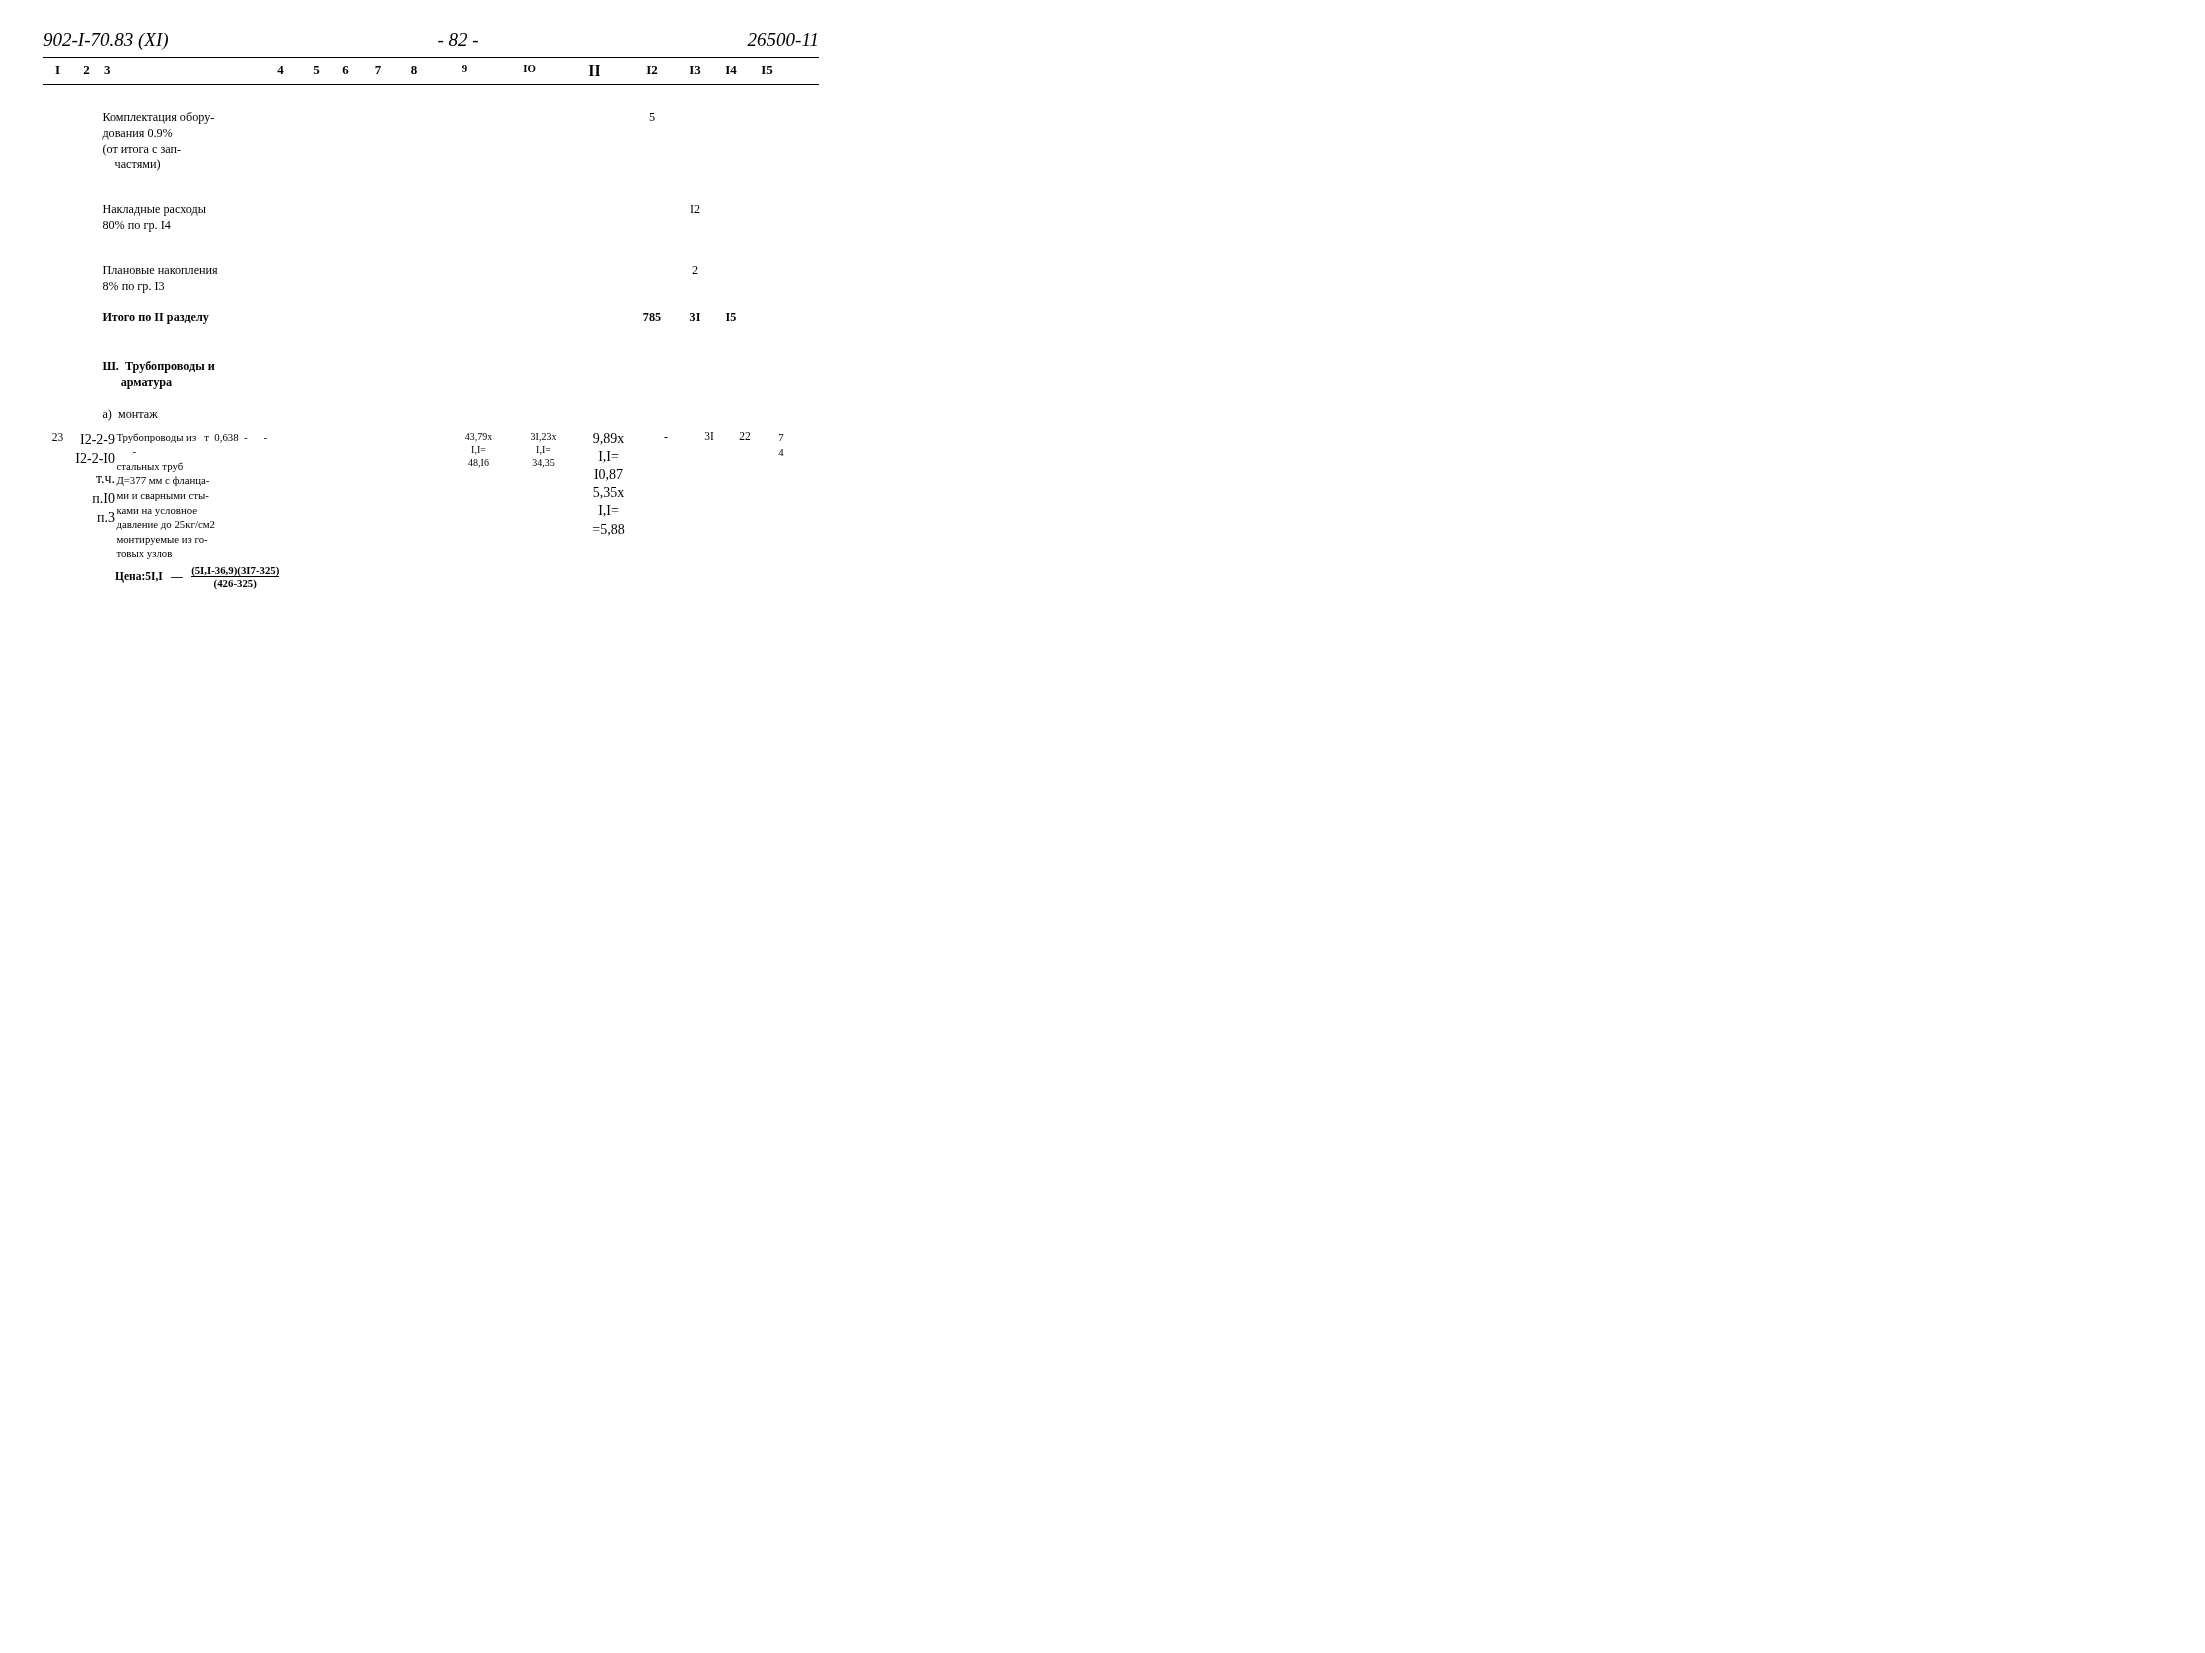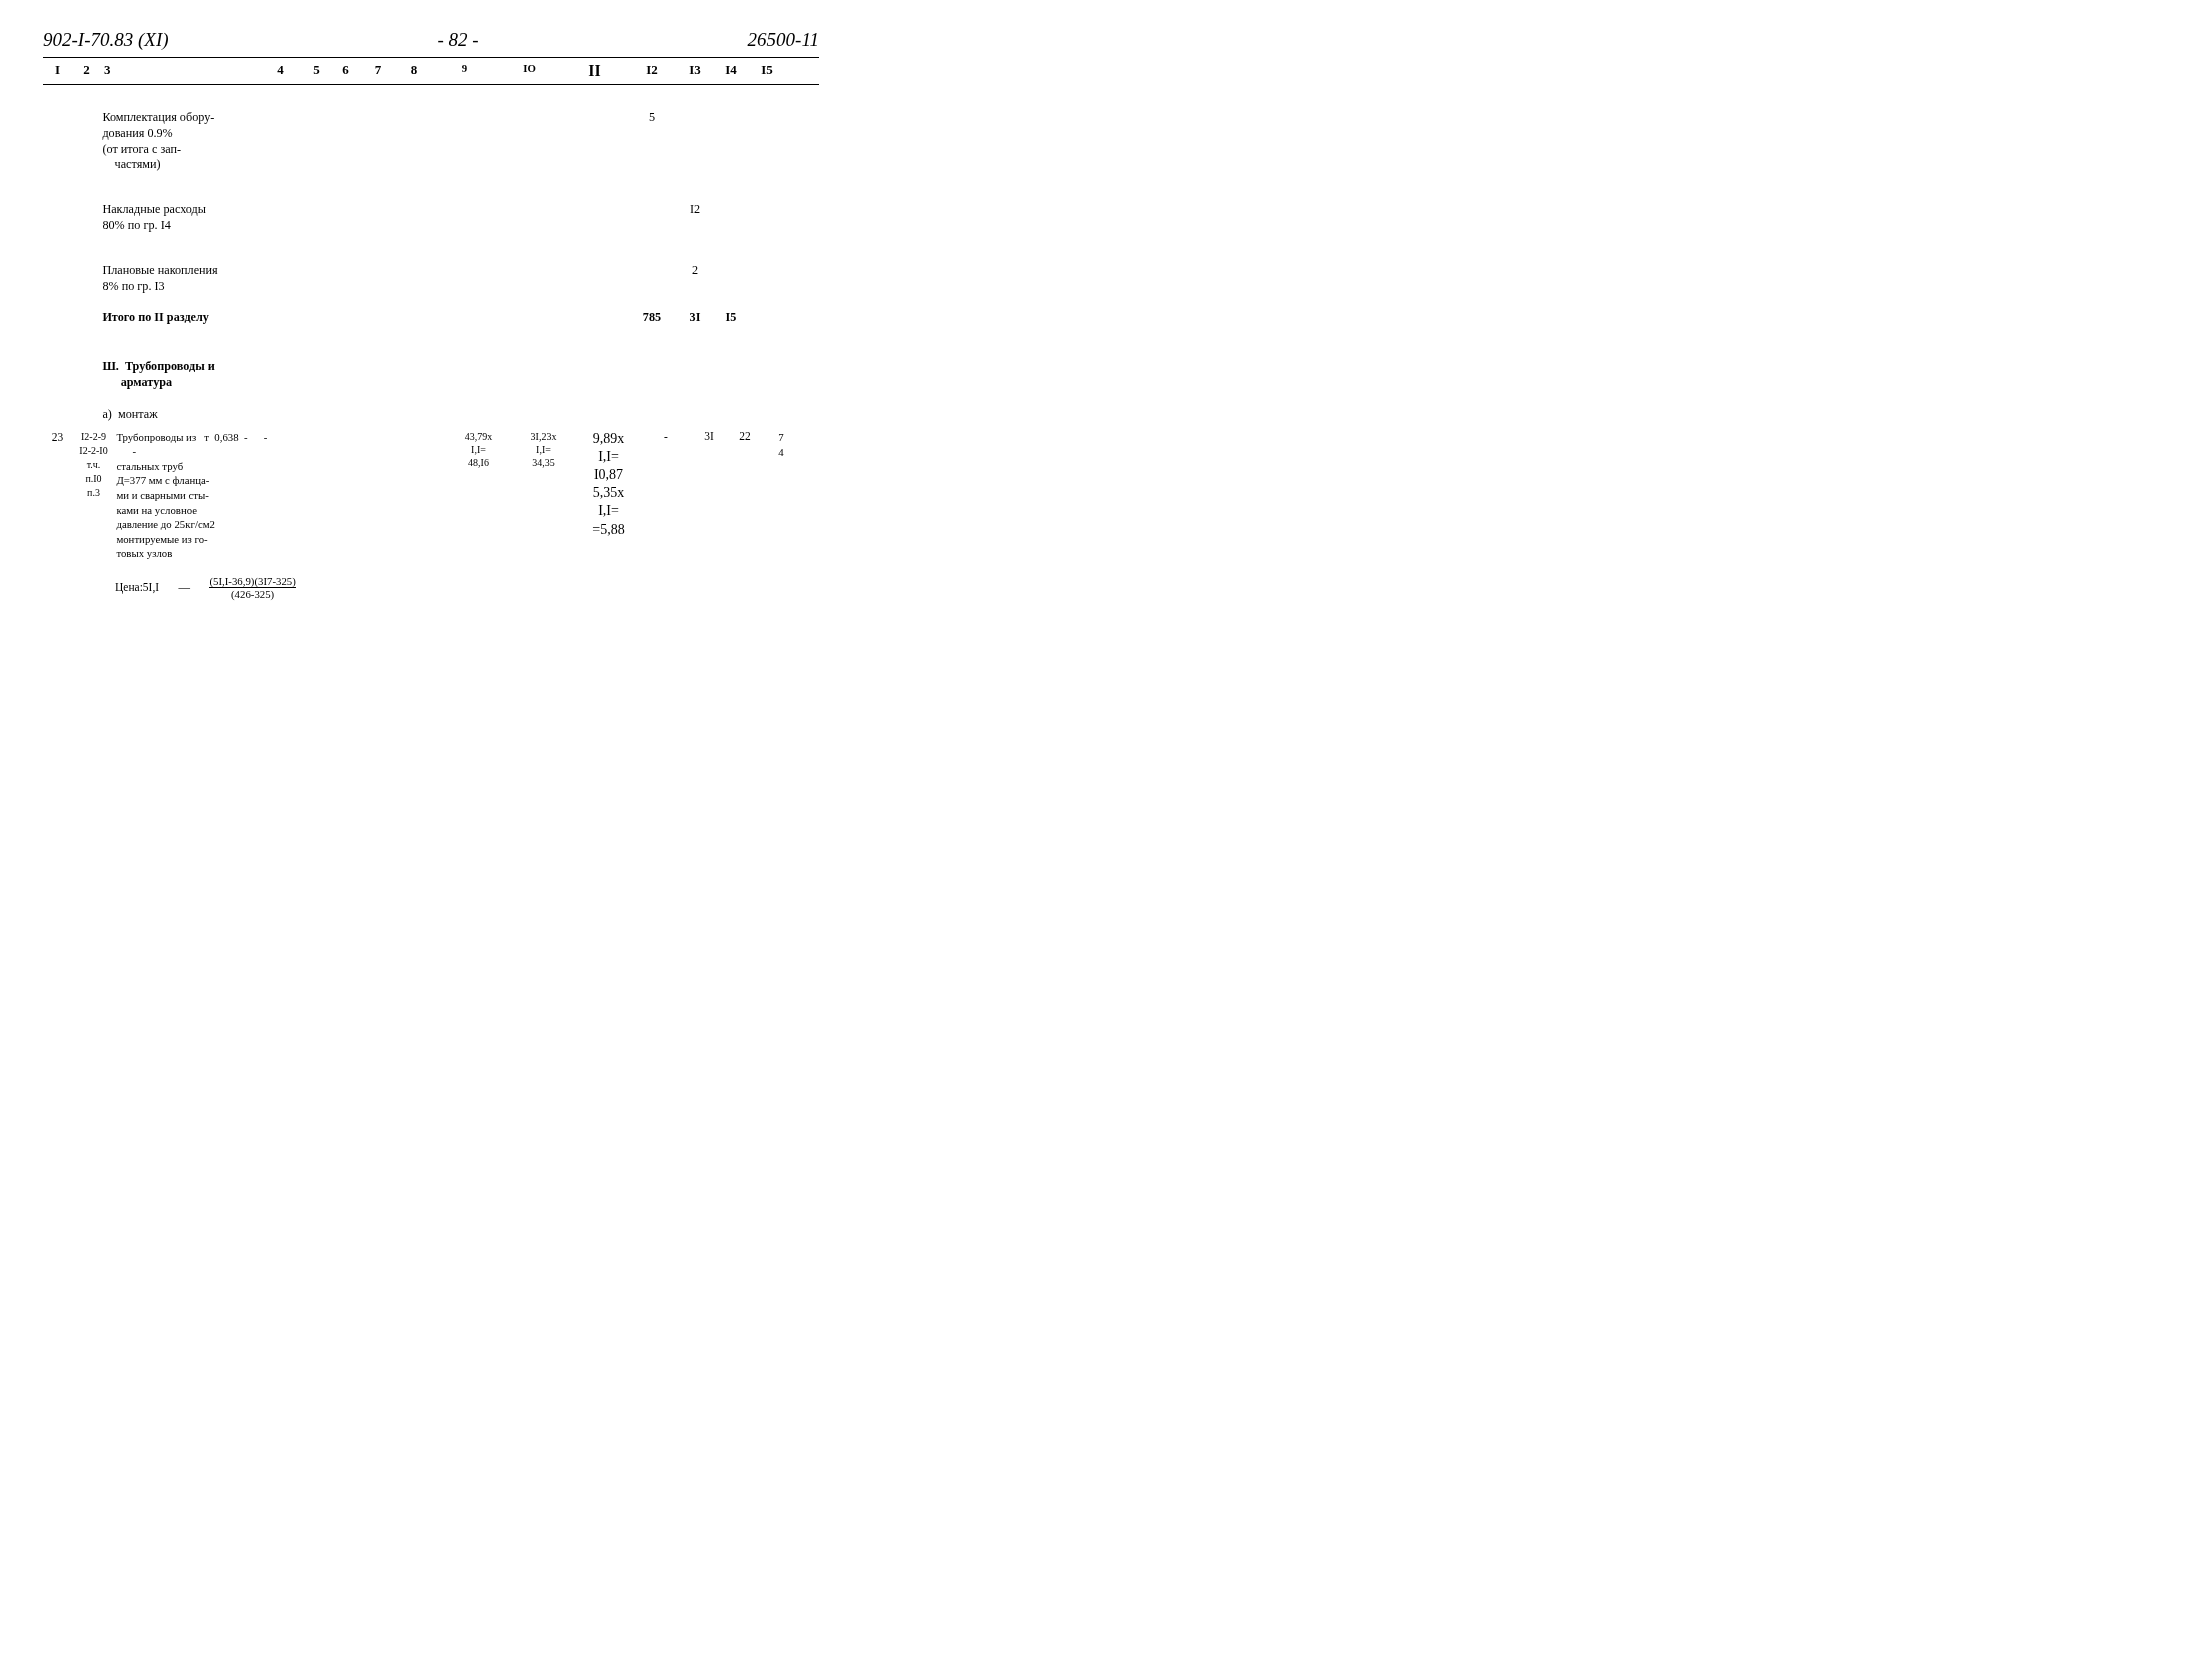--- a/index.html
+++ b/index.html
@@ -242,21 +242,21 @@
     <div class="col11"></div>
     <div class="col12"></div>
     <div class="col13"></div>
     <div class="col14"></div>
     <div class="col15"></div>
   </div>
 
   <div style="display:grid; grid-template-columns: 29px 43px 158px 43px 29px 29px 36px 36px 65px 65px 65px 50px 36px 36px 36px; align-items:start; margin-top:2.9px; font-size:11.5px;">
 
     <div class="col1" style="font-size:11.5px; padding-top:1.4px;">23</div>
-    <div class="col2 multi-line" style="font-size:10px; line-height:1.4;">
+    <div class="col2 multi-line" style="font-size:14px; line-height:1.4;text-align:right;">
       I2-2-9<br>I2-2-I0<br>т.ч.<br>п.I0<br>п.3
     </div>
     <div class="col3 multi-line" style="font-size:10.8px; line-height:1.35;">
       Трубопроводы из&nbsp;&nbsp; т&nbsp; 0,638&nbsp; -&nbsp;&nbsp;&nbsp;&nbsp;&nbsp; -&nbsp;&nbsp;&nbsp;&nbsp;&nbsp; -<br>
       стальных труб<br>
       Д=377 мм с фланца-<br>
       ми и сварными сты-<br>
       ками на условное<br>
       давление до 25кг/см2<br>
       монтируемые из го-<br>
@@ -277,21 +277,21 @@
       9,89х<br>I,I=<br>I0,87<br>5,35х<br>I,I=<br>=5,88
     </div>
     <div class="col12">-</div>
     <div class="col13">3I</div>
     <div class="col14">22</div>
     <div class="col15 multi-line" style="font-size:10.8px; line-height:1.4;">
       7<br>4
     </div>
   </div>
 
-  <div style="margin-top: 14px; margin-left: 72px; font-size:11.5px; display:flex; align-items:center; gap:18px;">
+  <div style="margin-top: 3px; margin-left: 72px; font-size:11.5px; display:flex; align-items:center; gap:7px;font-weight:bold;">
     <span>Цена:5I,I</span>
     <span style="margin:0 1.4px;">—</span>
     <span class="fraction">
       <span class="numer">(5I,I-36,9)(3I7-325)</span>
       <span class="denom">(426-325)</span>
     </span>
   </div>
 
 </div>
 

